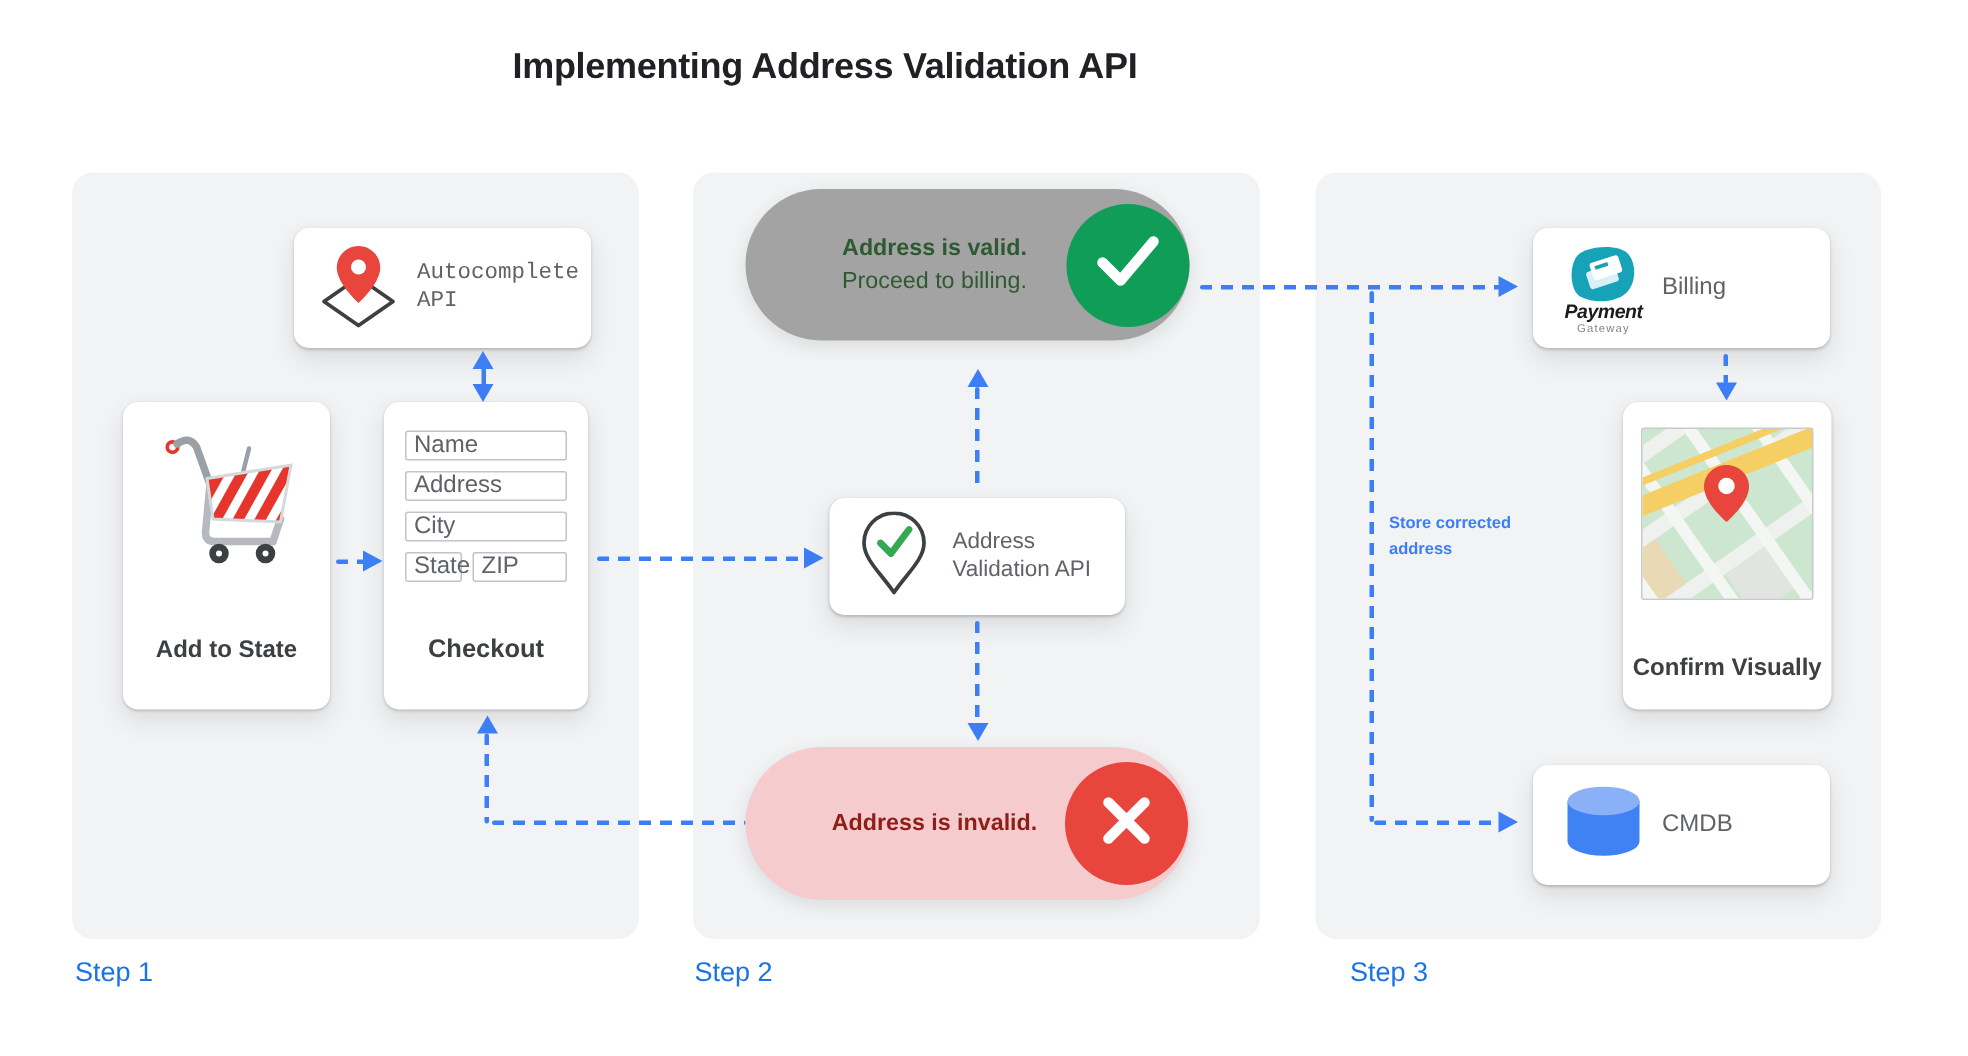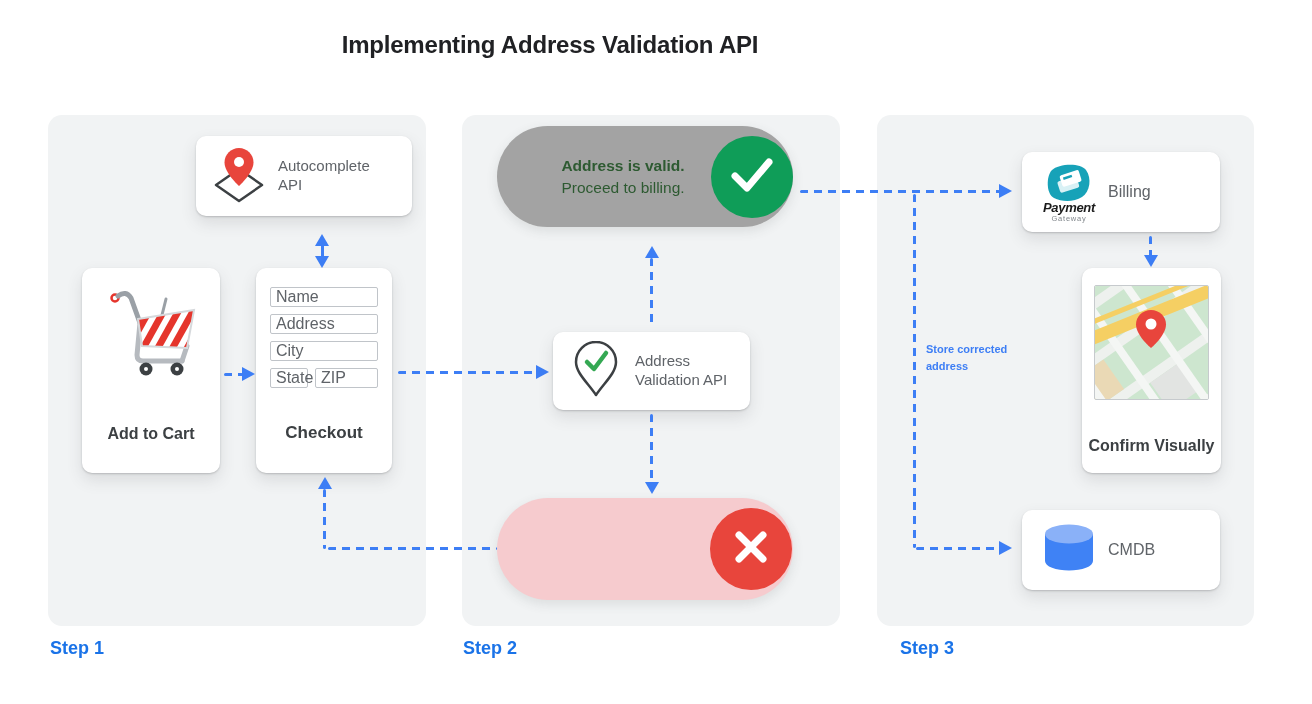--- a/index.html
+++ b/index.html
@@ -3,21 +3,21 @@
 <meta charset="utf-8">
 <style>
   html,body{margin:0;padding:0;background:#ffffff;}
   body{width:1312px;height:704px;position:relative;font-family:"Liberation Sans","DejaVu Sans",sans-serif;overflow:hidden;}
   .abs{position:absolute;}
   .title{left:0;top:31px;width:1100px;text-align:center;font-size:24px;font-weight:700;color:#202124;letter-spacing:-0.2px;}
   .panel{top:115px;height:511px;background:#f1f3f4;border-radius:14px;}
   #panel1{left:48px;width:378px;}
   #panel2{left:462px;width:378px;}
   #panel3{left:877px;width:377px;}
-  .step-label{top:638px;font-size:18px;font-weight:700;color:#1a73e8;}
+  .step-label{top:638px;font-size:18px;font-weight:400;color:#1a73e8;}
   .card{background:#ffffff;border-radius:10px;box-shadow:0 1px 2px rgba(60,64,67,.25),0 7px 16px rgba(60,64,67,.13);}
   .icon-card{display:flex;align-items:center;}
   .gray-label{font-size:15px;color:#5f6368;line-height:1.25;}
   .bold-label{font-weight:700;color:#3c4043;text-align:center;}
   
   .field{border:1px solid #c0c4c9;border-radius:2px;background:#fff;height:20px;display:flex;align-items:center;padding:0 5px;font-size:16px;color:#5f6368;box-sizing:border-box;}
   
   .pill{border-radius:51px;box-shadow:0 4px 12px rgba(60,64,67,.12);}
   .pill-text{position:absolute;left:32px;top:0;width:188px;height:100%;display:flex;flex-direction:column;justify-content:center;text-align:center;font-size:15.5px;line-height:1.4;}
   .pill-circle{position:absolute;width:82px;height:82px;border-radius:50%;display:flex;align-items:center;justify-content:center;}
@@ -37,21 +37,21 @@
 </style>
 </head>
 <body>
 
 <div class="abs title">Implementing Address Validation API</div>
 
 <div class="abs panel" id="panel1"></div>
 <div class="abs panel" id="panel2"></div>
 <div class="abs panel" id="panel3"></div>
 
-<div class="abs card icon-card" style="left:196px;top:136px;width:216px;height:80px;padding-left:16px;box-sizing:border-box;gap:12px;">
+<div class="abs card icon-card" style="left:196px;top:152px;width:198px;height:80px;padding-left:16px;box-sizing:border-box;gap:12px;font-family:Liberation Mono, monospace;">
   <span>
     <svg width="54" height="58" viewBox="0 0 54 58">
       <polygon points="27,24 50,40 27,56 4,40" fill="#ffffff" stroke="#3c4043" stroke-width="2.5" stroke-linejoin="round"></polygon>
       <path d="M27 3 C19 3 12.5 9.5 12.5 17.5 C12.5 28 27 41 27 41 C27 41 41.5 28 41.5 17.5 C41.5 9.5 35 3 27 3 Z" fill="#e8453c"></path>
       <circle cx="27" cy="17" r="5" fill="#ffffff"></circle>
     </svg>
   </span>
   <span class="gray-label" style="width:104px;">Autocomplete API</span>
 </div>
 
@@ -81,21 +81,21 @@
         <line x1="54" y1="78" x2="84" y2="24"></line>
         <line x1="67" y1="81" x2="97" y2="27"></line>
       </g>
       <polygon points="34,36 90,27 83,65 38,63" fill="none" stroke="#d6d9dc" stroke-width="2"></polygon>
       <circle cx="42" cy="86" r="6.5" fill="#3c4043"></circle>
         <circle cx="42" cy="86" r="2" fill="#ffffff"></circle>
       <circle cx="73" cy="86" r="6.5" fill="#3c4043"></circle>
         <circle cx="73" cy="86" r="2" fill="#ffffff"></circle>
     </svg>
   </span>
-  <div class="abs bold-label" style="left:0;bottom:30px;width:100%;font-size:16px;">Add to Cart</div>
+  <div class="abs bold-label" style="left:0;bottom:30px;width:100%;font-size:16px;">Add to State</div>
 </div>
 
 <div class="abs card" style="left:256px;top:268px;width:136px;height:205px;">
   <div class="abs" style="left:14px;top:19px;width:108px;">
     <div class="field" style="width:108px;margin-bottom:7px;">Name</div>
     <div class="field" style="width:108px;margin-bottom:7px;">Address</div>
     <div class="field" style="width:108px;margin-bottom:7px;">City</div>
     <div style="display:flex;gap:7px;">
       <div class="field" style="width:38px;">State</div>
       <div class="field" style="width:63px;">ZIP</div>
@@ -129,20 +129,21 @@
     <svg width="46" height="56" viewBox="0 0 46 56">
       <path d="M23 54 C15 42 3 32 3 21 A20 20 0 1 1 43 21 C43 32 31 42 23 54 Z" fill="#ffffff" stroke="#3c4043" stroke-width="2.5" stroke-linejoin="round"></path>
       <polyline points="14,21 21,28 33,12" fill="none" stroke="#34a853" stroke-width="4.5" stroke-linecap="round" stroke-linejoin="round"></polyline>
     </svg>
   </span>
   <span class="gray-label" style="width:110px;">Address Validation API</span>
 </div>
 
 <div class="abs pill" style="left:497px;top:498px;width:296px;height:102px;background:#f6cbce;">
   <div class="pill-text" style="color:#8f1e17;">
+    <div style="font-weight:700;">Address is invalid.</div>
   </div>
   <div class="pill-circle" style="left:213px;top:10px;background:#e8453c;">
     <span>
       <svg width="82" height="82" viewBox="0 0 82 82">
         <line x1="29" y1="29" x2="53" y2="53" stroke="#ffffff" stroke-width="7" stroke-linecap="round"></line>
         <line x1="53" y1="29" x2="29" y2="53" stroke="#ffffff" stroke-width="7" stroke-linecap="round"></line>
       </svg>
     </span>
   </div>
 </div>

